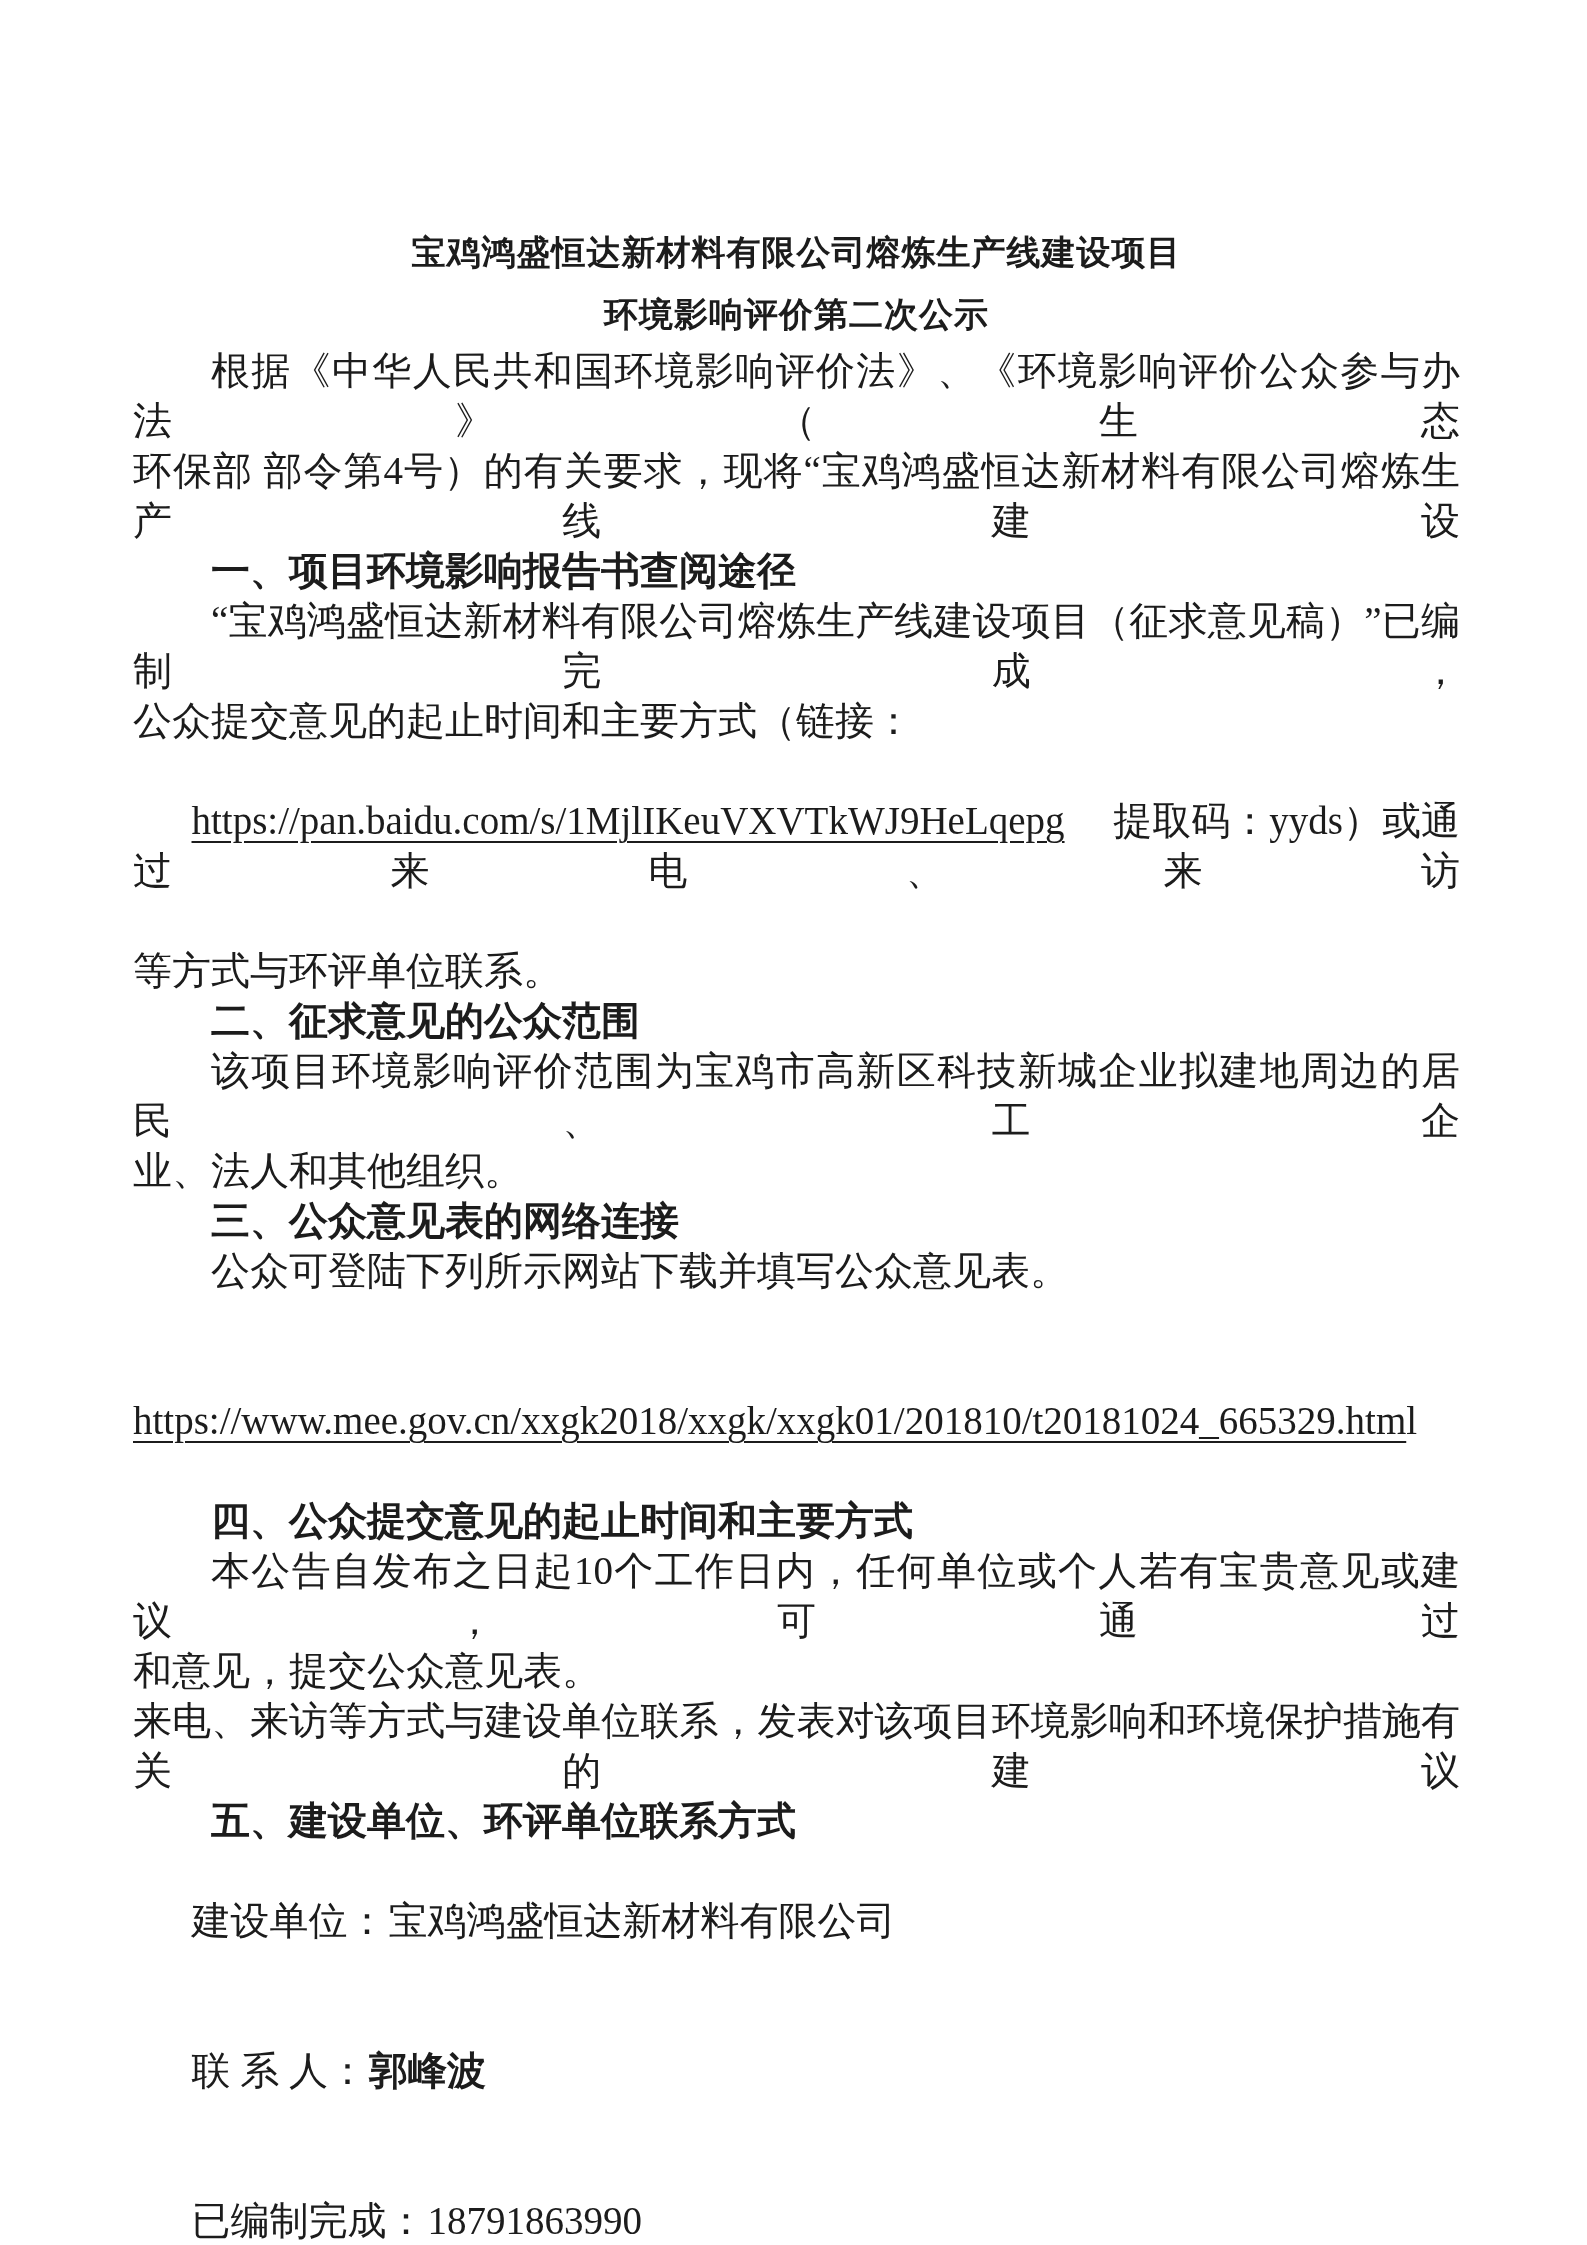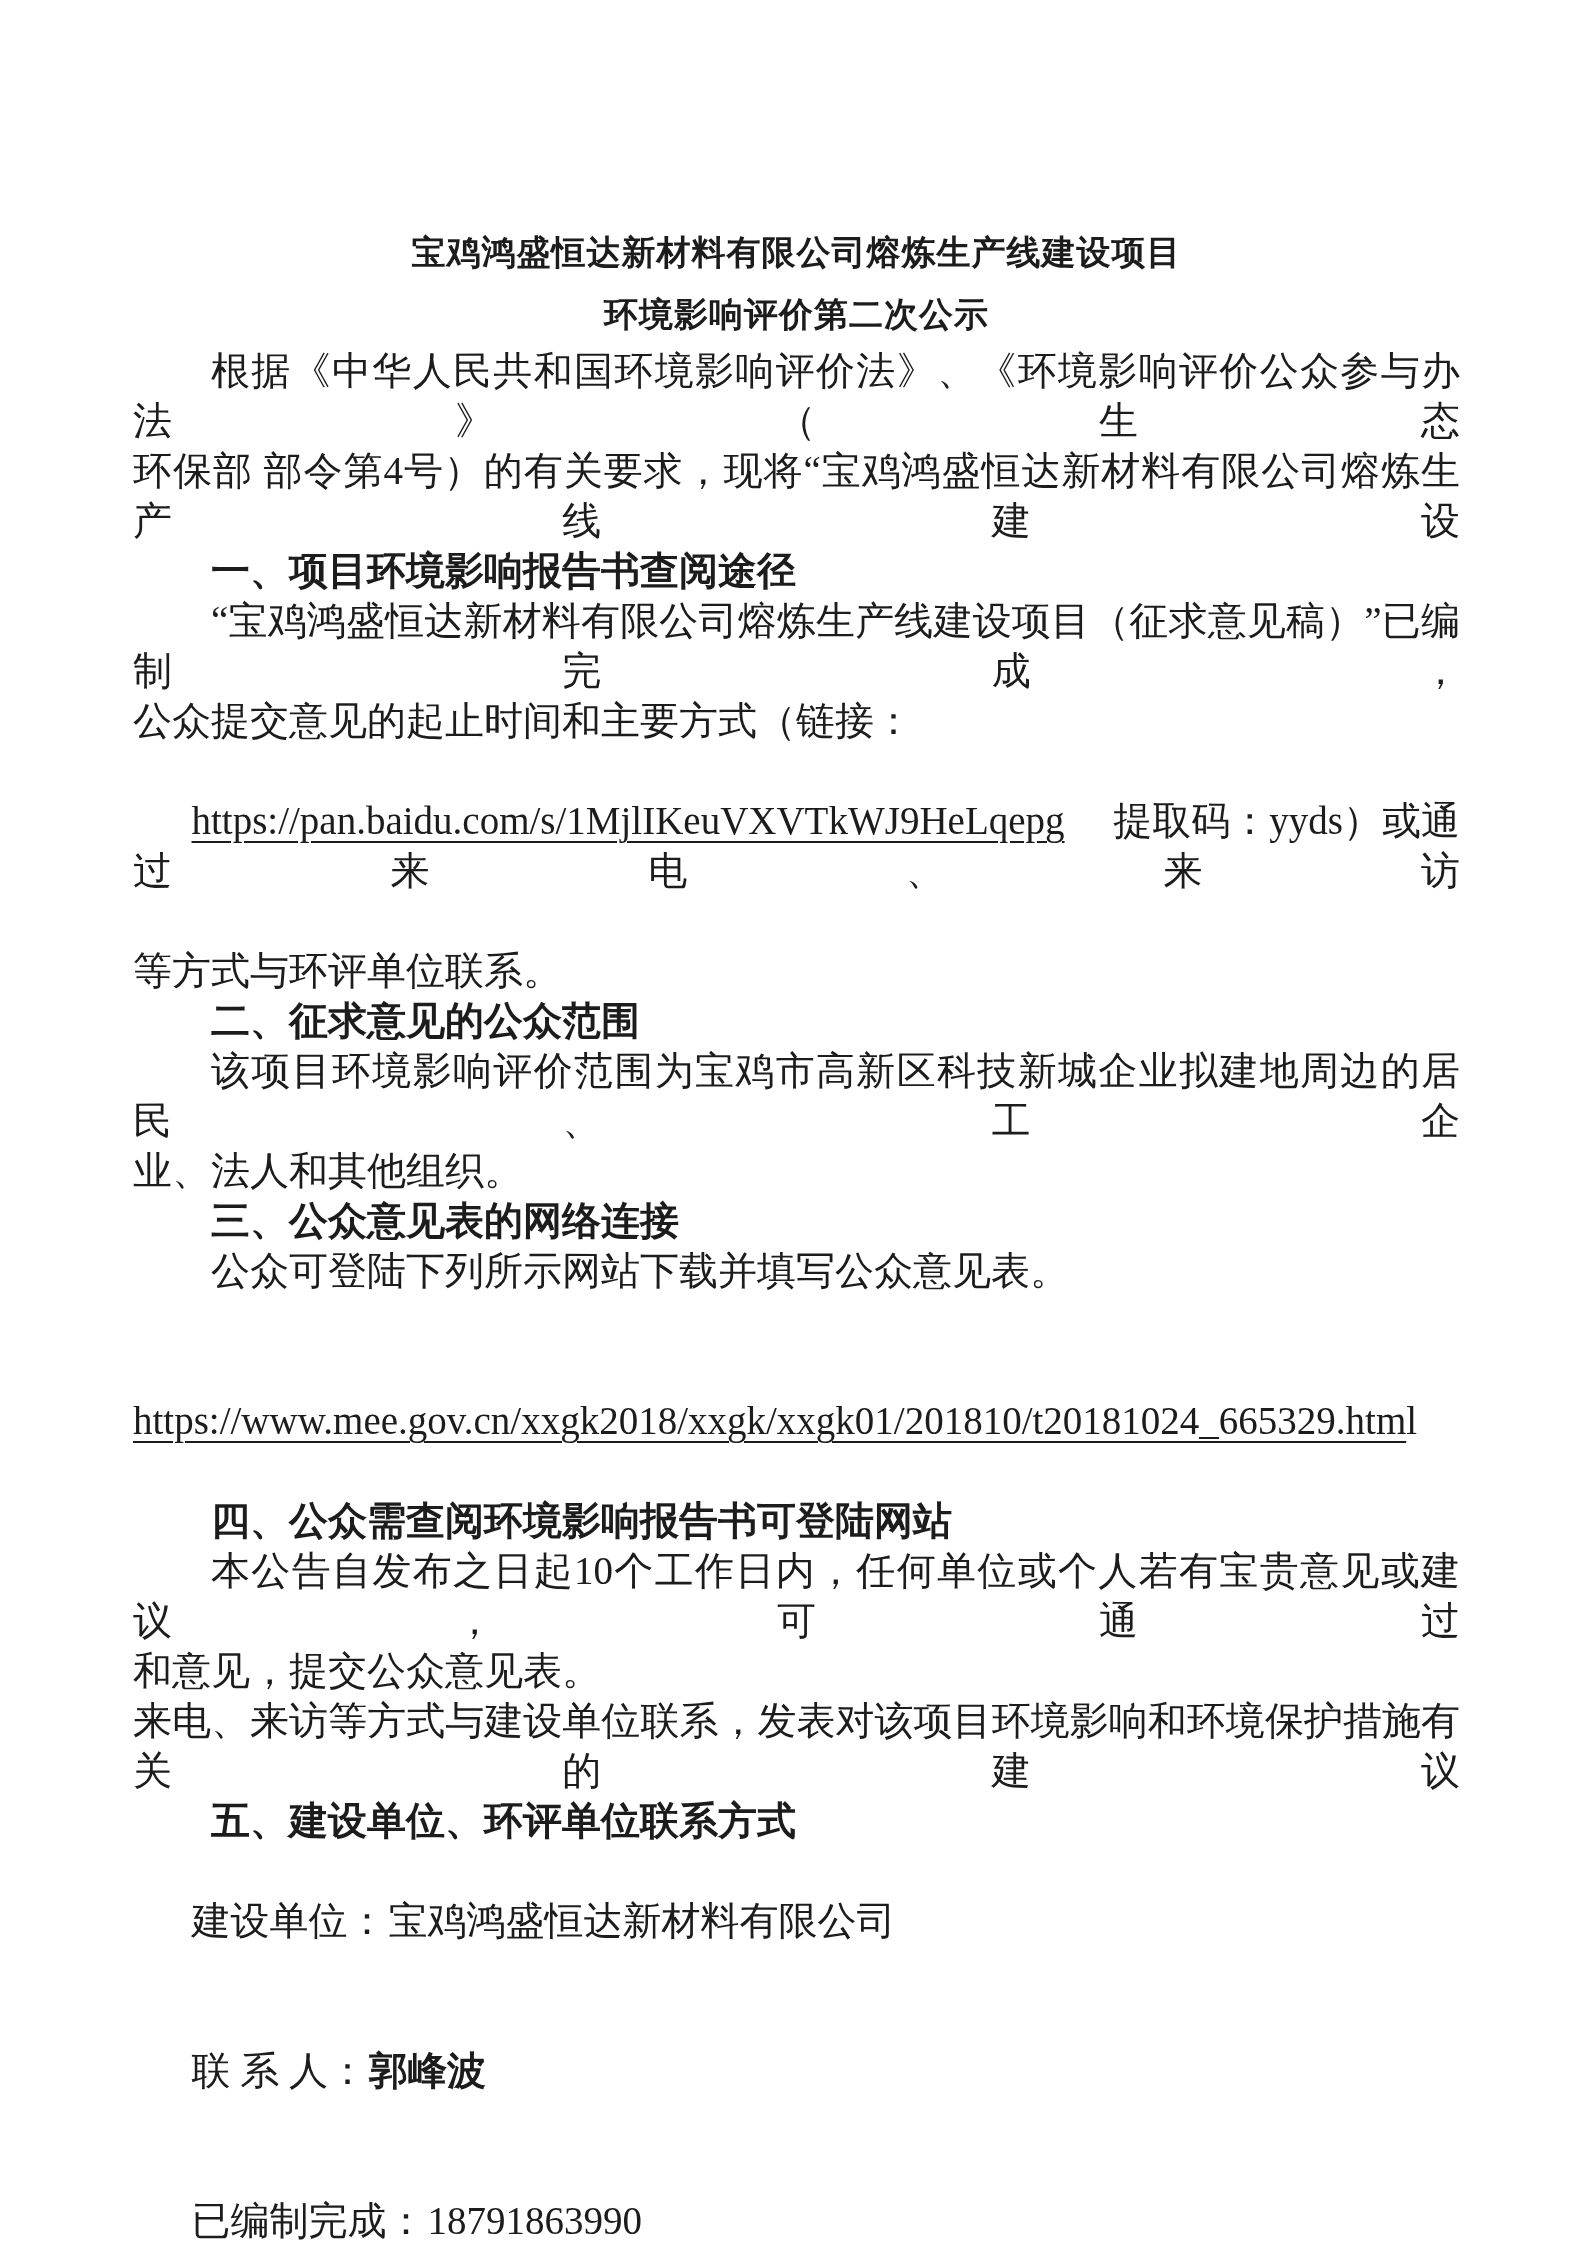--- a/index.html
+++ b/index.html
@@ -75,21 +75,21 @@
 
   <div class="line ind heading">三、公众意见表的网络连接</div>
 
   <div>
     <div class="line ind">公众可登陆下列所示网站下载并填写公众意见表。</div>
     <div class="line ind">
       <a class="doc-link">https://www.mee.gov.cn/xxgk2018/xxgk/xxgk01/201810/t20181024_665329.htm</a><span>l</span>
     </div>
   </div>
 
-  <div class="line ind heading">四、公众需查阅环境影响报告书可登陆网站</div>
+  <div class="line ind heading">四、公众提交意见的起止时间和主要方式</div>
 
   <div>
     <div class="line ind fill">本公告自发布之日起10个工作日内，任何单位或个人若有宝贵意见或建议，可通过</div>
     <div class="line">和意见，提交公众意见表。</div>
     <div class="line fill">来电、来访等方式与建设单位联系，发表对该项目环境影响和环境保护措施有关的建议</div>
   </div>
 
   <div class="line ind heading">五、建设单位、环评单位联系方式</div>
 
   <div>

